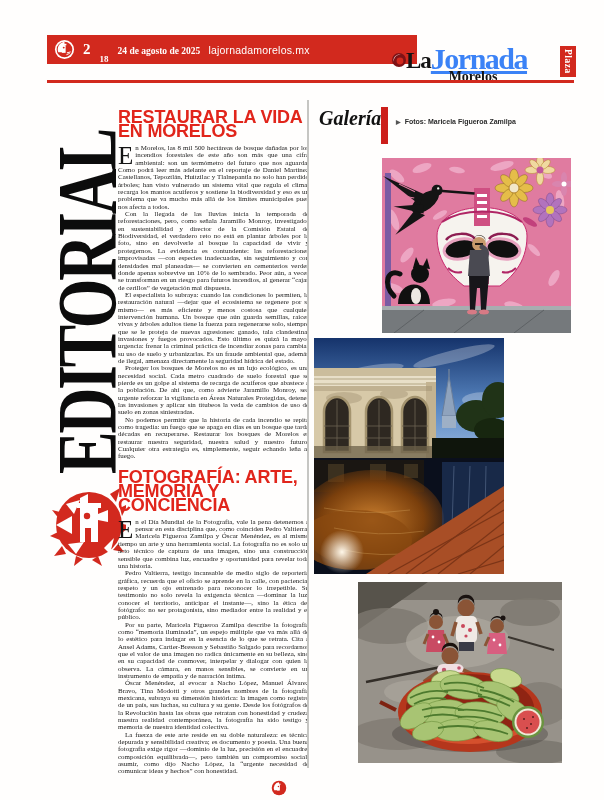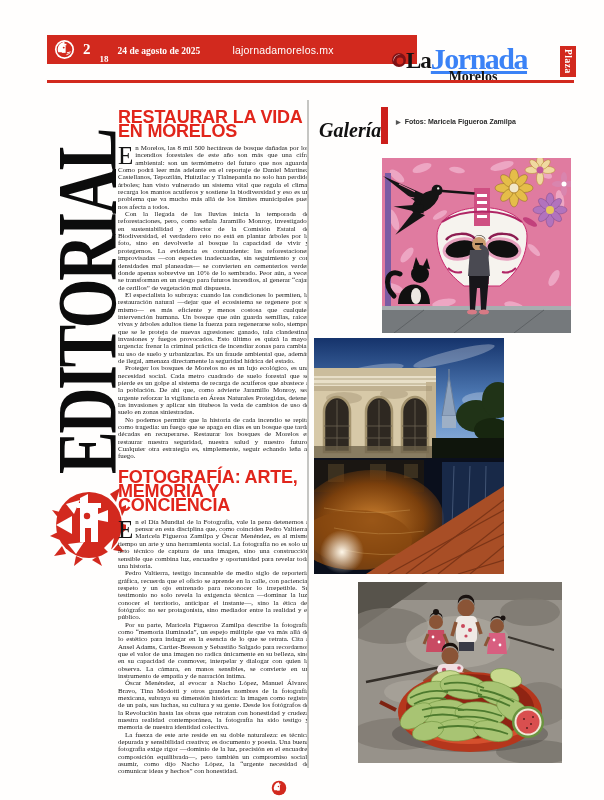--- a/index.html
+++ b/index.html
@@ -7,21 +7,21 @@
   .page { position:relative; width:604px; height:800px; background:#fffefd; overflow:hidden;
           font-family:"Liberation Serif", serif; }
 
   
   .masthead-bar { position:absolute; left:47px; top:35px; width:370px; height:29px;
     background:#d2291e; color:#fff; display:flex; align-items:center; padding-left:7px; }
   .mh-circle { width:21px; height:21px; flex:0 0 auto; }
   .mh-page { font:bold 15px "Liberation Serif", serif; margin-left:8px; }
   .mh-ed { font:bold 9px "Liberation Serif", serif; margin-left:9px; margin-top:18px; }
   .mh-date { font:bold 9.5px "Liberation Serif", serif; margin-left:9px; margin-top:2px;text-align:center; }
-  .mh-site { font:10.5px "Liberation Sans", sans-serif; margin-left:32px; letter-spacing:.2px; }
+  .mh-site { font:10.5px "Liberation Sans", sans-serif; margin-left:8px; letter-spacing:.2px; }
 
   .brand { position:absolute; left:392px; top:44px; width:184px; height:46px; }
   .brand-row { display:flex; align-items:flex-end; }
   .eye-icon { width:14px; height:14px; margin-bottom:7px; }
   .brand-la { font:bold 23px/26px "Liberation Serif", serif; color:#131313; letter-spacing:-1px; }
   .brand-jornada { font:bold 30px/30px "Liberation Serif", serif; color:#3b82f6; letter-spacing:-1.5px;text-decoration:underline; }
   .brand-region { text-align:center; padding-right:22px; font:bold 14px "Liberation Serif", serif;
     color:#131313; margin-top:-5px; }
   .plaza-tab { position:absolute; right:0; top:2px; width:16px; height:31px; background:#d2291e;
     color:#fff; display:flex; align-items:center; justify-content:center;
@@ -44,21 +44,21 @@
     text-align:justify; text-indent:7px; }
   .art-body p.lead { text-indent:0; }
   .art-body p.lead::first-letter { float:left; font-size:25px; line-height:20px;
     padding:1px 2px 0 0; color:#141414; }
   .endmark { display:flex; justify-content:flex-end; padding-right:22px; margin-top:4px; }
   .endmark svg { width:16px; height:16px; }
 
   
   .col-divider { position:absolute; left:307px; top:100px; width:1.5px; height:668px; background:#c6c6c3; }
   .gallery-title { position:absolute; left:319px; top:106px;
-    font:bold italic 20px/1.2 "Liberation Serif", serif; color:#111;margin-top:12px; }
+    font:bold italic 20px/1.2 "Liberation Serif", serif; color:#111; }
   .gallery-bar { position:absolute; left:381px; top:107px; width:7px; height:37px; background:#cc1f1b; }
   .gallery-credit { position:absolute; left:396px; top:118px; display:flex; align-items:center; gap:4px;
     font:bold 7px "Liberation Sans", sans-serif; color:#2c2c2c; }
   .credit-marker { font-size:6px; color:#555; }
 
   figure.photo { position:absolute; overflow:hidden; background:#ddd; }
   figure.photo svg { display:block; width:100%; height:100%; }
   .photo1 { left:382px; top:158px; width:189px; height:175px; }
   .photo2 { left:314px; top:338px; width:190px; height:236px; }
   .photo3 { left:358px; top:582px; width:204px; height:181px; }

